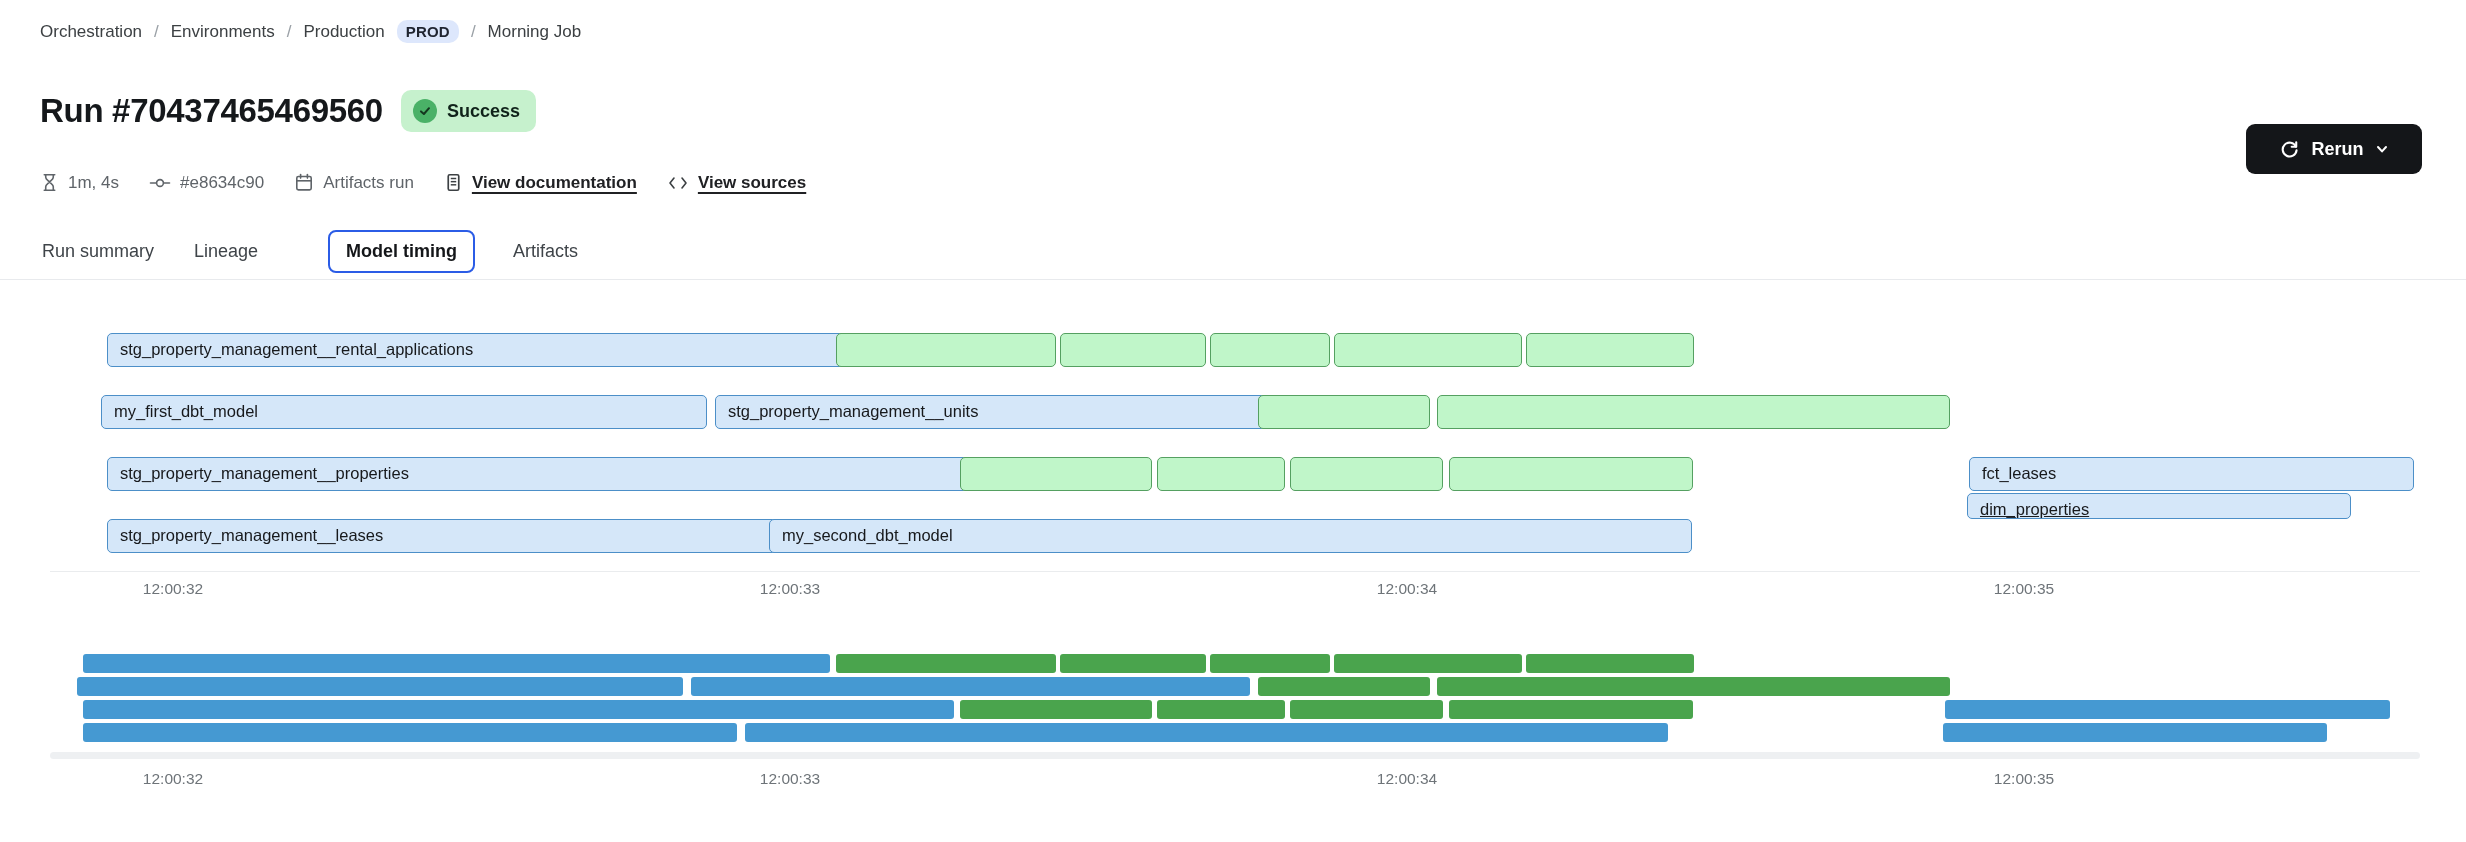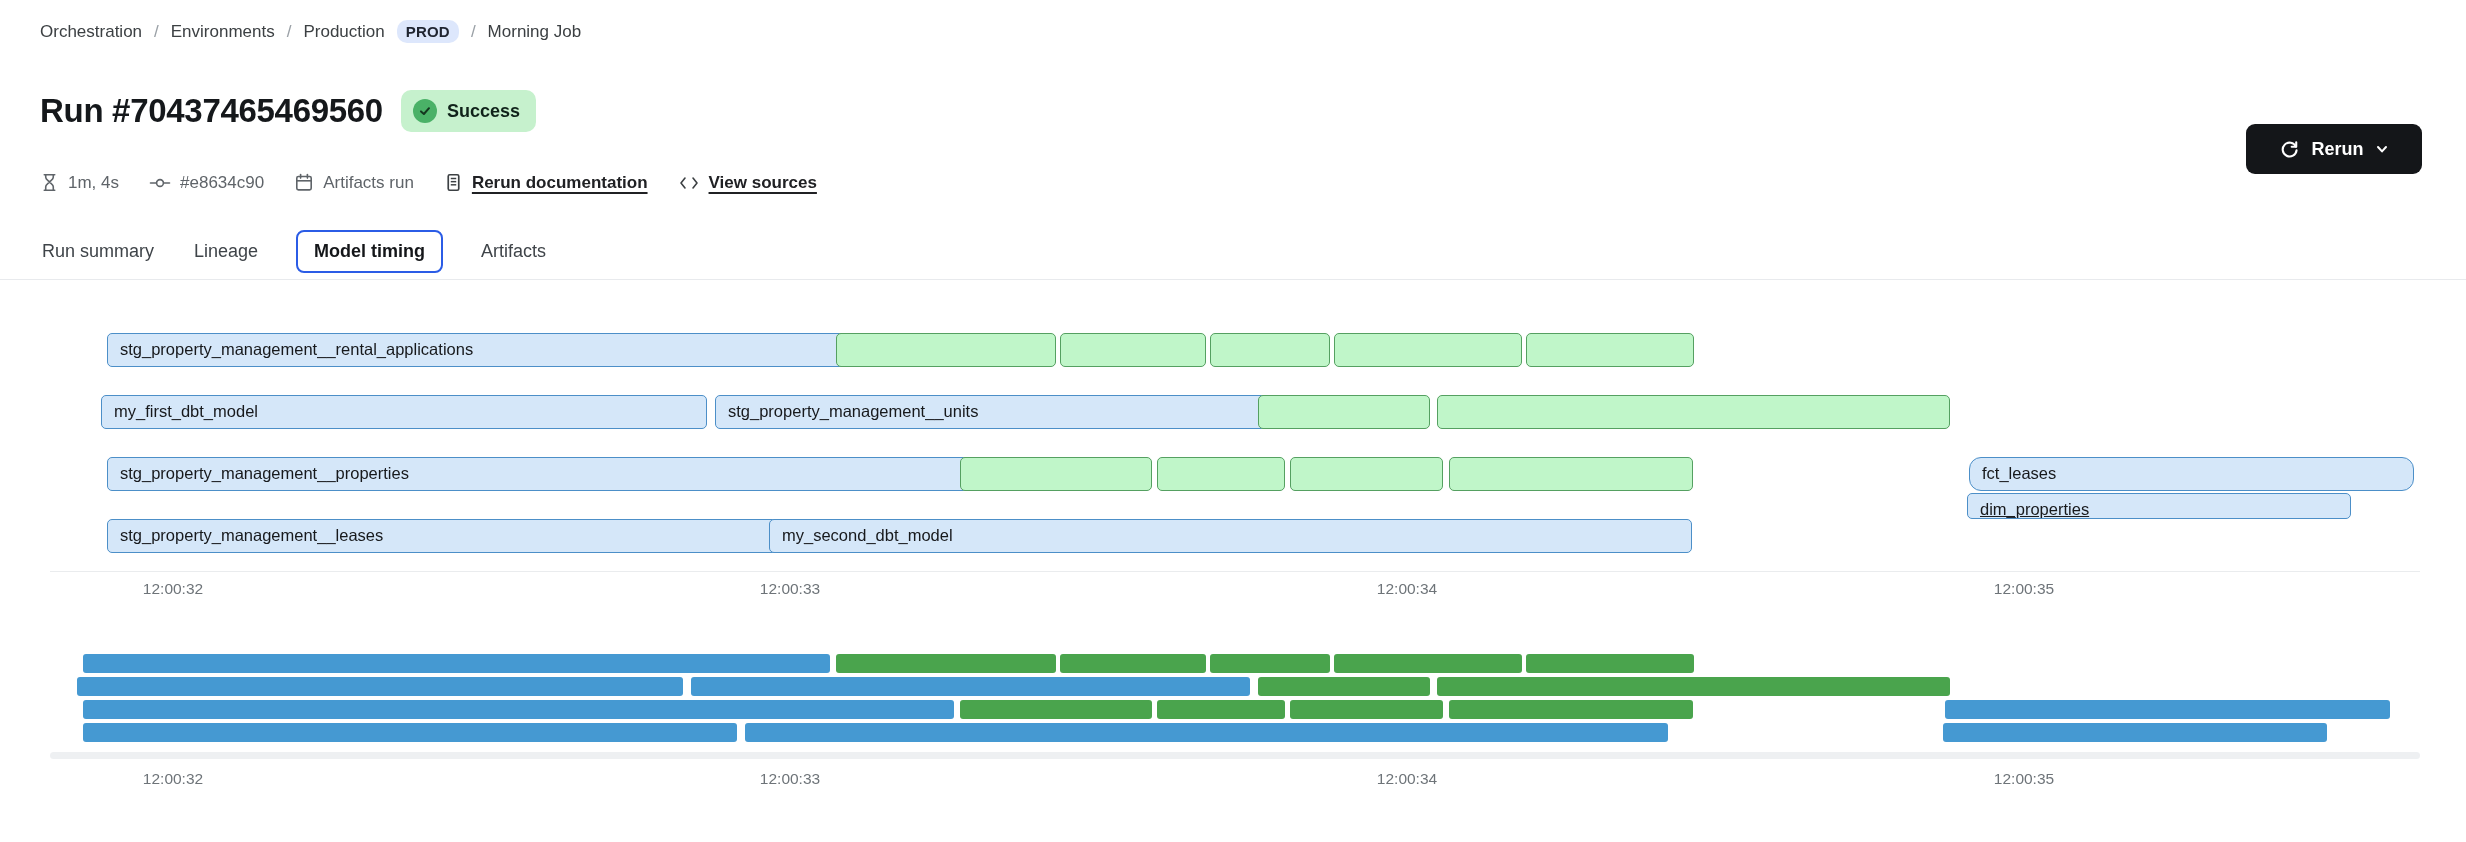--- a/index.html
+++ b/index.html
@@ -25,21 +25,21 @@
 
   
   .meta-row { position:absolute; top:172px; left:40px; display:flex; align-items:center; gap:30px; font-size:17px; color:var(--text-gray); }
   .meta-item { display:flex; align-items:center; gap:9px; white-space:nowrap; }
   .meta-item svg { flex:none; }
   .meta-link { color:#202124; font-weight:700; text-decoration:underline; text-underline-offset:4px; text-decoration-thickness:1.5px; cursor:pointer; }
 
   
   .tabs-row { position:absolute; top:230px; left:40px; display:flex; align-items:center; gap:36px; font-size:18px; color:#3f4449; }
   .tab { padding:10px 2px; cursor:pointer; font-weight:500; }
-  .tab.active { border:2px solid var(--accent-blue); border-radius:8px; padding:9px 16px; color:#141619; font-weight:600; background:#fff; }
+  .tab.active { border:2px solid var(--accent-blue); border-radius:8px; padding:9px 16px; color:#141619; font-weight:600; background:#fff;margin-left:32px; }
   .tabs-divider { position:absolute; top:279px; left:0; width:2466px; height:1px; background:var(--divider); }
 
   
   .gbar { position:absolute; border-radius:5px; overflow:hidden; }
   .gbar.main.blue { background:var(--bar-blue-fill); border:1.6px solid var(--bar-blue-border);margin-left:24px; }
   .gbar.main.green { background:var(--bar-green-fill); border:1.6px solid var(--bar-green-border); }
   .gbar.main .bar-label { display:block; padding:0 0 0 12px; font-size:16.5px; color:#17191c; line-height:31px; white-space:nowrap; overflow:hidden; }
   .gbar.mini { border:none; border-radius:3px; }
   .gbar.mini.blue { background:var(--mini-blue); }
   .gbar.mini.green { background:var(--mini-green); }
@@ -115,21 +115,21 @@
         </svg>
       <span>Artifacts run</span>
     </span>
     <span class="meta-item">
       <svg width="19" height="21" viewBox="0 0 18 20" fill="none">
           <rect x="4" y="2.6" width="10" height="14.8" rx="1.4" stroke="#3c4043" stroke-width="1.6"></rect>
           <line x1="6.4" y1="6.2" x2="11.6" y2="6.2" stroke="#3c4043" stroke-width="1.4"></line>
           <line x1="6.4" y1="9.2" x2="11.6" y2="9.2" stroke="#3c4043" stroke-width="1.4"></line>
           <line x1="6.4" y1="12.2" x2="11.6" y2="12.2" stroke="#3c4043" stroke-width="1.4"></line>
         </svg>
-      <a class="meta-link">Rerun documentation</a>
+      <a class="meta-link">View documentation</a>
     </span>
     <span class="meta-item">
       <svg width="22" height="18" viewBox="0 0 22 18" fill="none">
           <polyline points="7,4 3,9 7,14" stroke="#3c4043" stroke-width="1.6" fill="none" stroke-linecap="round" stroke-linejoin="round"></polyline>
           <polyline points="15,4 19,9 15,14" stroke="#3c4043" stroke-width="1.6" fill="none" stroke-linecap="round" stroke-linejoin="round"></polyline>
         </svg>
       <a class="meta-link">View sources</a>
     </span>
   </div>
 
@@ -158,21 +158,21 @@
       </div>
       <div class="gbar main green" style="top: 395px; height: 34px; left: 1258px; width: 172px;"></div>
       <div class="gbar main green" style="top: 395px; height: 34px; left: 1437px; width: 513px;"></div>
       <div class="gbar main blue" style="top: 457px; height: 34px; left: 83px; width: 871px;">
         <span class="bar-label">stg_property_management__properties</span>
       </div>
       <div class="gbar main green" style="top: 457px; height: 34px; left: 960px; width: 192px;"></div>
       <div class="gbar main green" style="top: 457px; height: 34px; left: 1157px; width: 128px;"></div>
       <div class="gbar main green" style="top: 457px; height: 34px; left: 1290px; width: 153px;"></div>
       <div class="gbar main green" style="top: 457px; height: 34px; left: 1449px; width: 244px;"></div>
-      <div class="gbar main blue" style="top: 457px; height: 34px; left: 1945px; width: 445px; border-radius: 12px;">
+      <div class="gbar main blue" style="top: 457px; height: 34px; left: 1945px; width: 445px;">
         <span class="bar-label">fct_leases</span>
       </div>
       <div class="gbar main blue" style="top: 519px; height: 34px; left: 83px; width: 780px;">
         <span class="bar-label">stg_property_management__leases</span>
       </div>
       <div class="gbar main blue" style="top: 519px; height: 34px; left: 745px; width: 923px;">
         <span class="bar-label">my_second_dbt_model</span>
       </div>
       <div class="gbar main blue" style="top: 493px; height: 26px; left: 1943px; width: 384px; text-decoration: underline;">
         <span class="bar-label">dim_properties</span>

